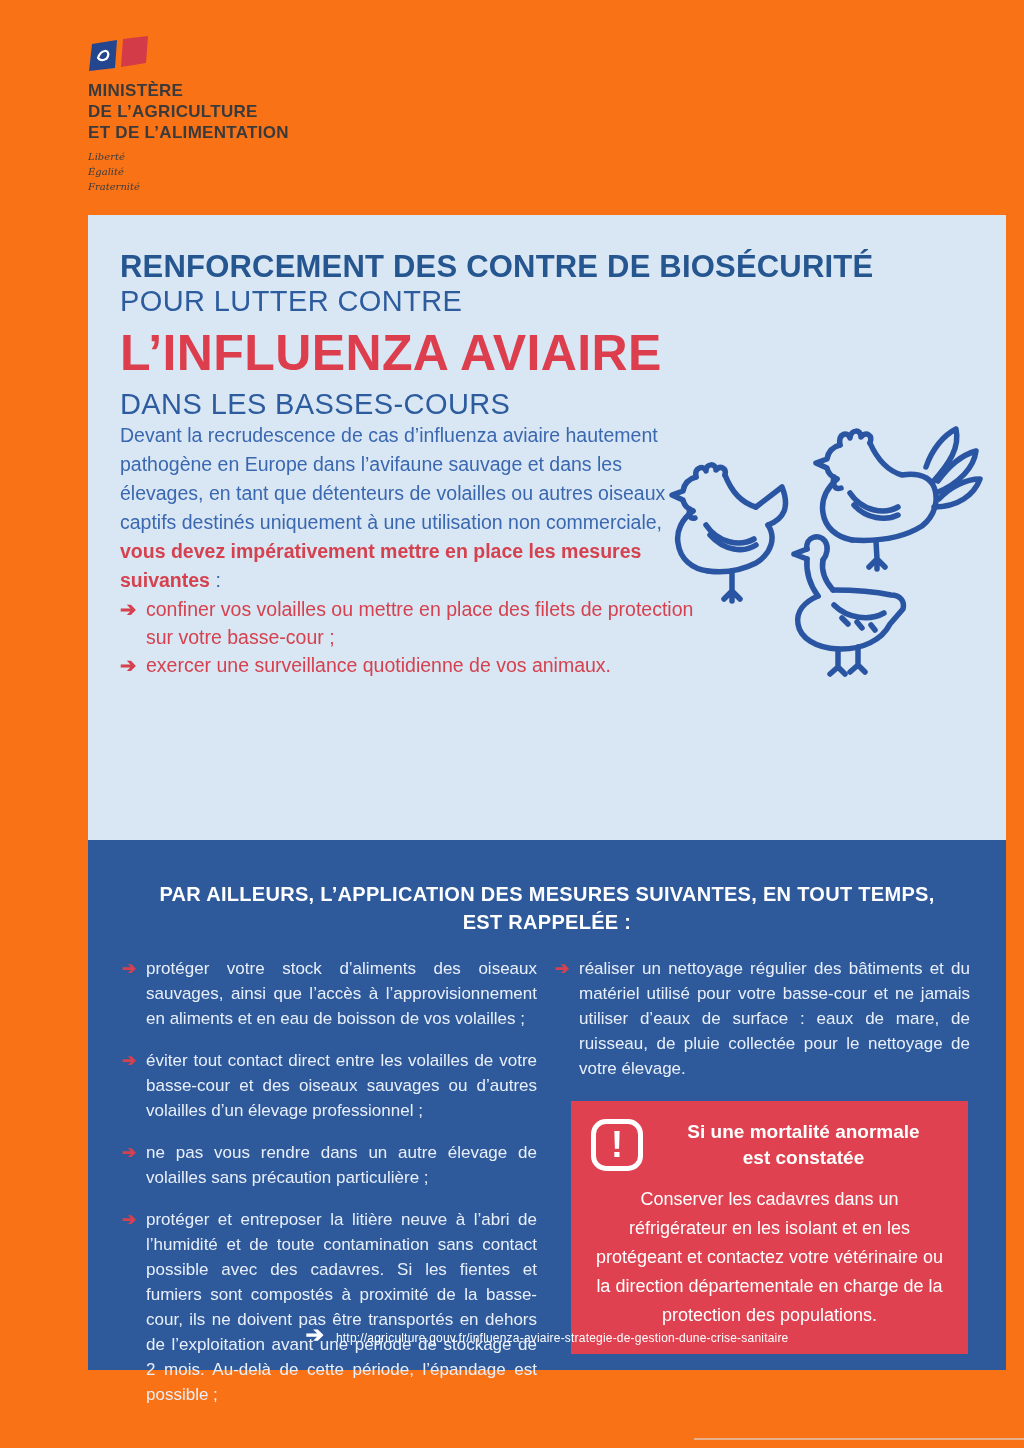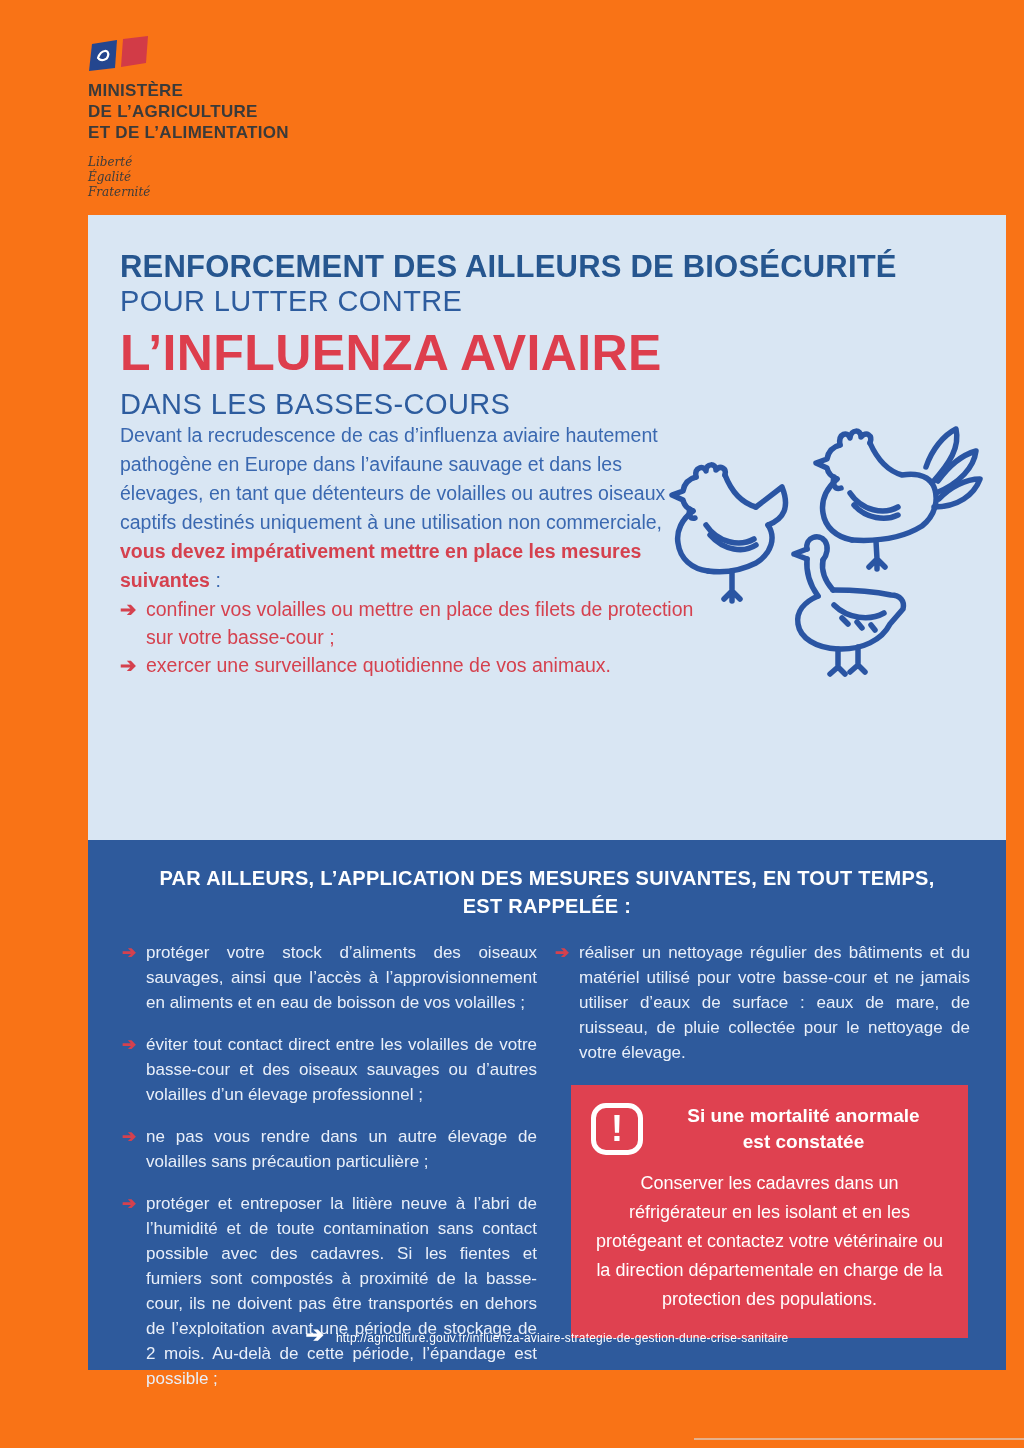--- a/index.html
+++ b/index.html
@@ -4,39 +4,39 @@
 <style>
   * { margin:0; padding:0; box-sizing:border-box; }
   html,body { background:#ffffff; }
   body { font-family:"Liberation Sans", sans-serif; }
   .page { position:relative; width:1024px; height:1448px; background:#f97316; overflow:hidden; }
 
   
   .gov-header { position:absolute; left:88px; top:36px; }
   .flag { display:block; margin-bottom:8px; }
   .ministry { font-size:17px; font-weight:bold; color:#3a3a3a; line-height:21px; letter-spacing:.3px; }
-  .motto { margin-top:12px; font-family:"DejaVu Serif", serif; font-style:italic; font-size:12px; color:#3c3c3c; line-height:15px; }
+  .motto { margin-top:6px; font-family:"DejaVu Serif", serif; font-style:italic; font-size:10px; color:#3c3c3c; line-height:15px; }
 
   
   .hero-panel { position:absolute; left:88px; top:215px; width:918px; height:625px; background:#d9e6f3; }
   .hero-inner { position:relative; padding:34px 0 0 32px; height:100%; }
   .t1 { font-size:31px; font-weight:bold; color:#26568f; letter-spacing:.2px; }
   .t2 { font-size:29px; font-weight:400; color:#2d5c9e; letter-spacing:.4px; }
   .t3 { margin-top:6px; font-size:50px; font-weight:bold; color:#dd3e4d; letter-spacing:.4px; }
   .t4 { margin-top:6px; font-size:29px; font-weight:400; color:#2d5c9e; letter-spacing:.4px; }
   .intro { width:560px; font-size:19.5px; line-height:29px; color:#3a68b0; }
   .intro .em { color:#d5414e; font-weight:bold; }
   .hero-bullet { display:flex; width:580px; font-size:19.5px; line-height:28px; color:#d5414e; font-weight:500; }
   .hero-bullet .arr { width:26px; flex:none; font-weight:bold; }
   .birds { position:absolute; right:22px; top:198px; }
   .notice-box { position:absolute; left:67px; top:524px; width:784px; border:2px solid #cc4a50; padding:12px 10px 14px; text-align:center; font-size:17.5px; line-height:27px; color:#3a68b0; }
 
   
   .measures-panel { position:absolute; left:88px; top:840px; width:918px; height:530px; background:#2e5a9c; color:#eef4fb; }
-  .m-heading { padding-top:24px; text-align:center; font-size:20px; font-weight:bold; line-height:28px; letter-spacing:.3px; color:#ffffff; }
+  .m-heading { padding-top:40px; text-align:center; font-size:20px; font-weight:bold; line-height:28px; letter-spacing:.3px; color:#ffffff; }
   .cols { display:flex; gap:18px; padding:20px 36px 0 34px; }
   .col { flex:1; }
   .m-bullet { display:flex; margin-bottom:17px; font-size:17px; line-height:25px; color:#e9eff9; text-align:justify; }
   .m-bullet .arr { width:24px; flex:none; color:#d5414e; font-weight:bold; text-align:left; }
   .alert-card { margin:20px 2px 0 16px; background:#df4150; padding:18px 20px 24px; }
   .alert-head { display:flex; align-items:center; gap:16px; }
   .alert-icon { flex:none; width:52px; height:52px; border:5px solid #ffffff; border-radius:15px;
                 display:flex; align-items:center; justify-content:center;
                 font-size:36px; font-weight:bold; color:#ffffff; line-height:1; }
   .alert-title { flex:1; text-align:center; font-size:19px; font-weight:bold; color:#ffffff; line-height:26px; }
@@ -65,21 +65,21 @@
     </div>
     <div class="motto">
       <div>Liberté</div>
       <div>Égalité</div>
       <div>Fraternité</div>
     </div>
   </div>
 
   <div class="hero-panel">
     <div class="hero-inner">
-      <div class="t1">RENFORCEMENT DES AILLEURS DE BIOSÉCURITÉ</div>
+      <div class="t1">RENFORCEMENT DES CONTRE DE BIOSÉCURITÉ</div>
       <div class="t2">POUR LUTTER CONTRE</div>
       <div class="t3">L’INFLUENZA AVIAIRE</div>
       <div class="t4">DANS LES BASSES-COURS</div>
 
       <div class="intro"><span>Devant la recrudescence de cas d’influenza aviaire hautement pathogène en Europe dans l’avifaune sauvage et dans les élevages, en tant que détenteurs de volailles ou autres oiseaux captifs destinés uniquement à une utilisation non commerciale, </span><span class="em">vous devez impérativement mettre en place les mesures suivantes</span><span> :</span></div>
 
       <div class="hero-bullet">
         <span class="arr">➔</span>
         <span>confiner vos volailles ou mettre en place des filets de protection sur votre basse-cour ;</span>
       </div>

